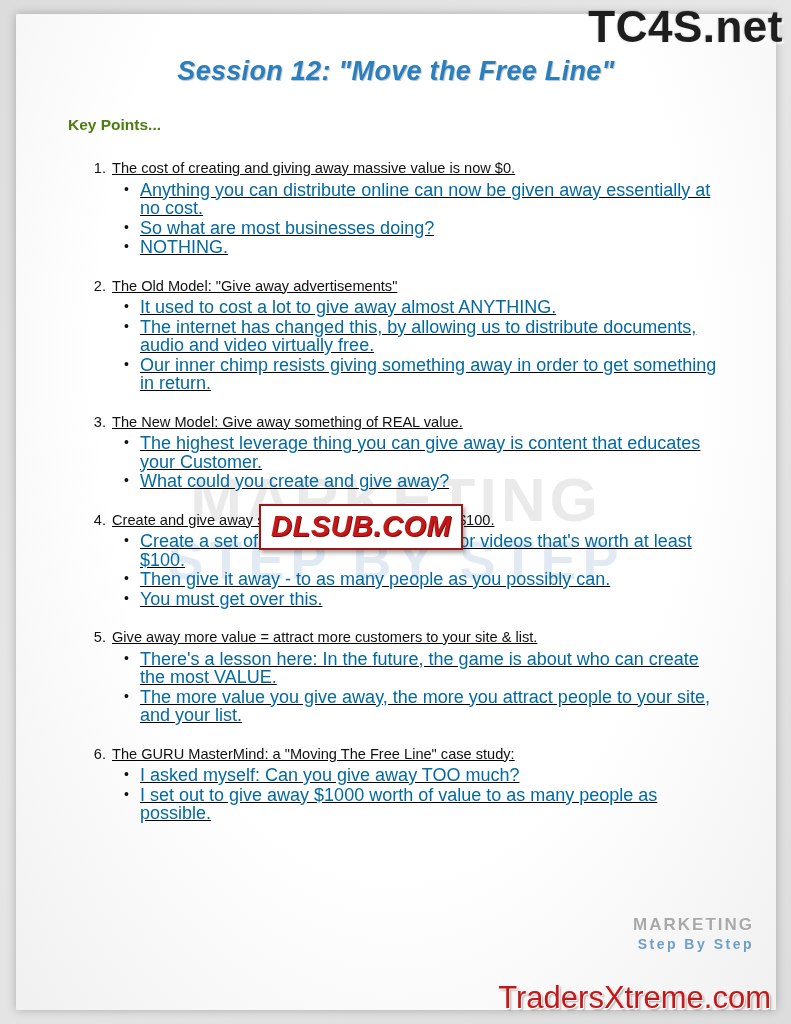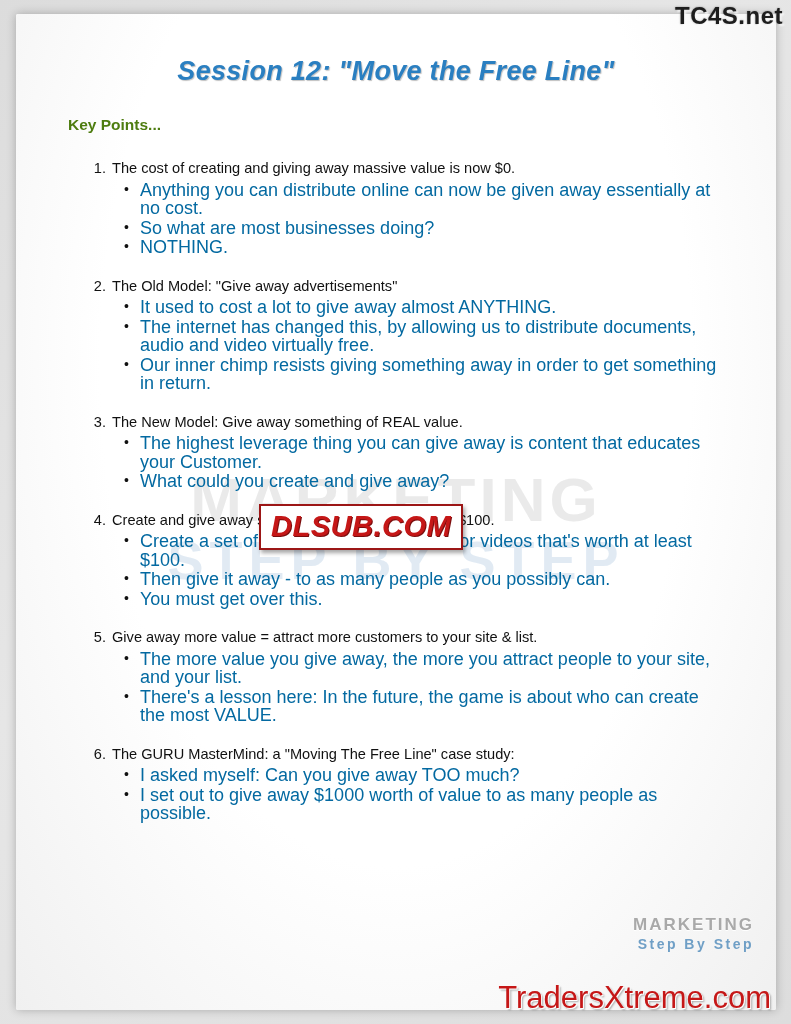--- a/index.html
+++ b/index.html
@@ -102,20 +102,21 @@
     position: absolute;
     left: 70px;
     top: 145px;
     right: 50px;
   }
   ol.points {
     margin: 0;
     padding: 0 0 0 26px;
     list-style: none;
     counter-reset: pt;
+    text-decoration: underline;
   }
   ol.points > li {
     position: relative;
     margin: 0 0 20px 0;
     counter-increment: pt;
     font-size: 14.6px;
     color: #111;
     line-height: 18.5px;
   }
   ol.points > li:before {
@@ -151,21 +152,21 @@
     top: -1px;
     font-size: 14px;
     color: #111;
   }
 
   
   .stamp-topright {
     position: absolute;
     right: 8px;
     top: 2px;
-    font-size: 24px;
+    font-size: 44px;
     font-weight: bold;
     color: #1e1e1e;
     text-shadow: 2px 2px 2px rgba(255,255,255,0.8), 0 0 2px rgba(0,0,0,0.4);
     letter-spacing: 0.5px;
     z-index: 40;
   }
 
   
   .stamp-center {
     position: absolute;
@@ -271,22 +272,22 @@
           <ul class="subs">
             <li>Create a set of free content, downloads or videos that's worth at least $100.</li>
             <li>Then give it away - to as many people as you possibly can.</li>
             <li>You must get over this.</li>
           </ul>
         </li>
 
         <li>
           <span class="head">Give away more value = attract more customers to your site &amp; list.</span>
           <ul class="subs">
+            <li>There's a lesson here: In the future, the game is about who can create the most VALUE.</li>
             <li>The more value you give away, the more you attract people to  your site, and your list.</li>
-            <li>There's a lesson here: In the future, the game is about who can create the most VALUE.</li>
           </ul>
         </li>
 
         <li>
           <span class="head">The GURU MasterMind: a "Moving The Free Line" case study:</span>
           <ul class="subs">
             <li>I asked myself: Can you give away TOO much?</li>
             <li>I set out to give away $1000 worth of value to as many people as possible.</li>
           </ul>
         </li>

